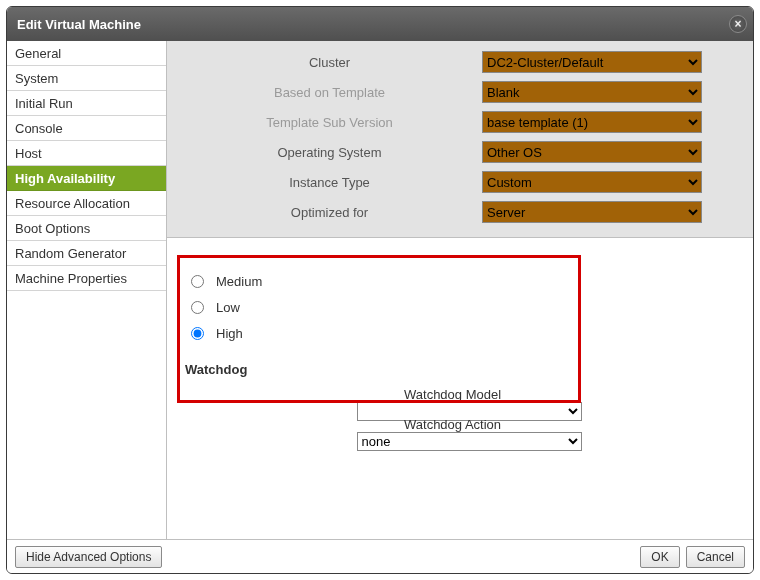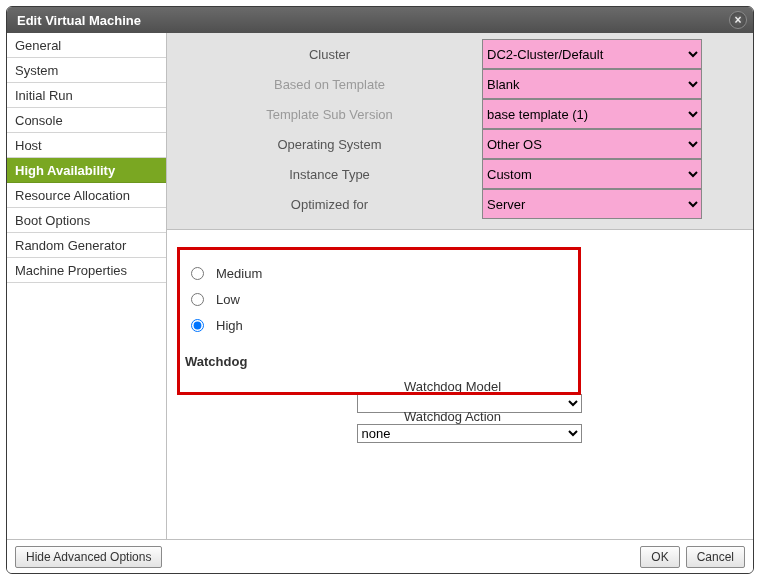--- a/index.html
+++ b/index.html
@@ -18,21 +18,21 @@
     left: 6px; top: 6px;
     width: 748px; height: 568px;
     border: 1px solid #3a3a3a;
     border-radius: 6px;
     overflow: hidden;
     background: #fff;
     display: flex;
     flex-direction: column;
   }
   .titlebar {
-    height: 26px;
+    height: 34px;
     background: linear-gradient(#6a6a6a, #4f4f4f);
     color: #fff;
     font-weight: bold;
     display: flex;
     align-items: center;
     padding: 0 6px 0 10px;
     font-size: 13px;
     gap: 28px;
   }
   .titlebar .title { flex: 1; }
@@ -95,22 +95,22 @@
     color: #555;
     font-size: 13px;
     text-align: center;
   }
   .row-label.disabled { color: #9a9a9a; }
   .row select {
     flex: 1;
     max-width: 220px;
     font-size: 13px;
     border: 1px solid #888;
-    background: #f9a8d4;
-    height: 30px;
+    background: #a16207;
+    height: 22px;
   }
   .ha-panel {
     flex: 1;
     padding: 22px 10px 10px 10px;
     position: relative;
   }
   .highlight-box {
     position: absolute;
     border: 3px solid #d40000;
     left: 10px;

